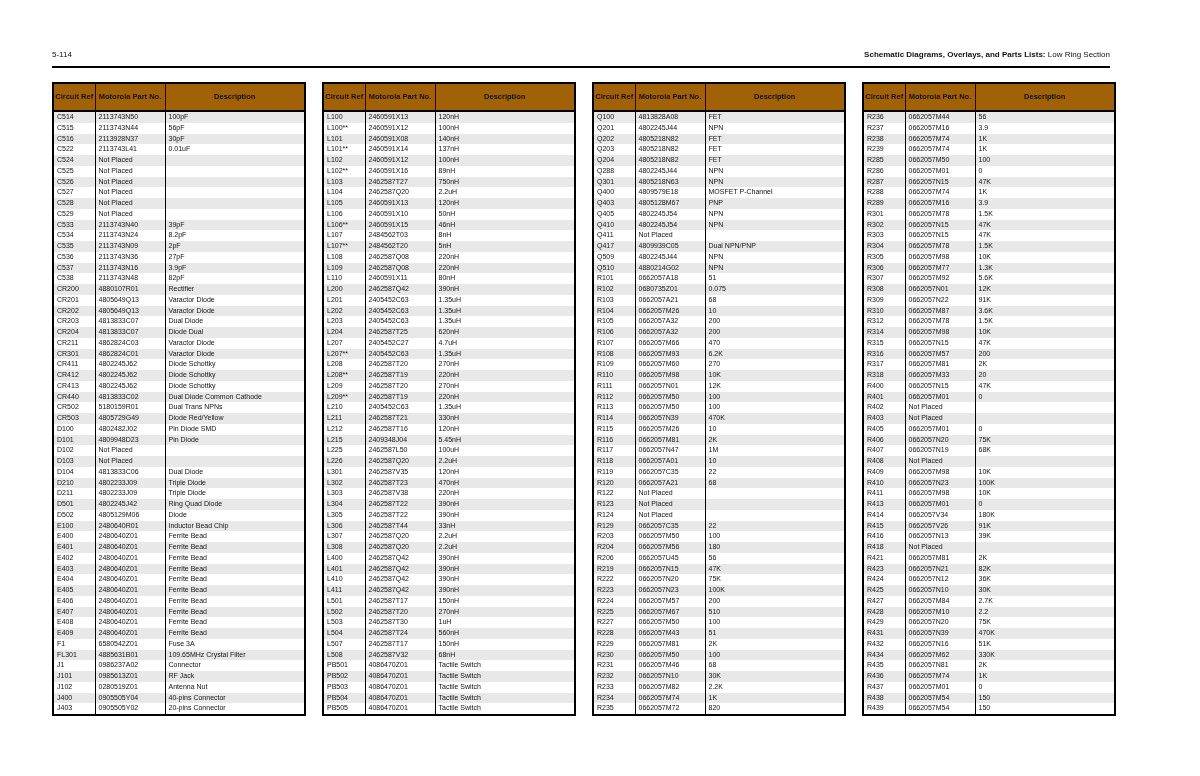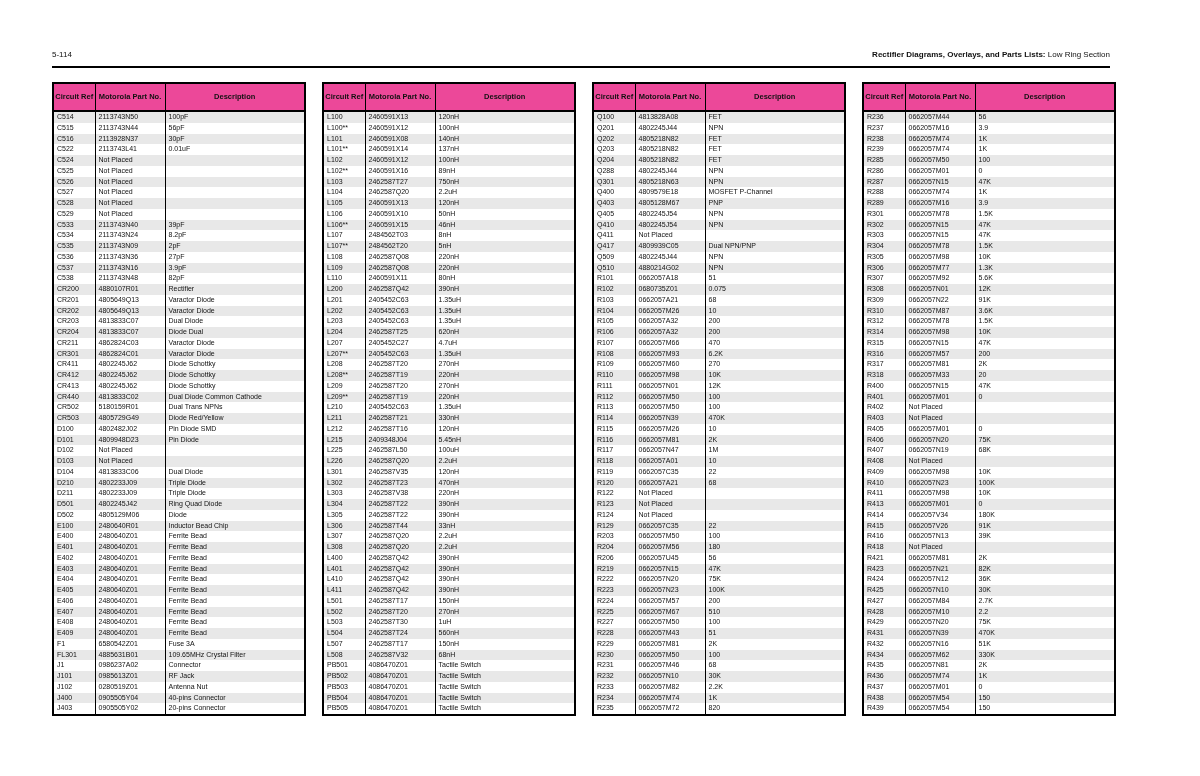--- a/index.html
+++ b/index.html
@@ -5,31 +5,31 @@
   html,body{margin:0;padding:0;background:#ffffff;}
   body{width:1200px;height:776px;position:relative;font-family:"Liberation Sans",sans-serif;color:#111;}
   .page-header{position:absolute;top:50px;left:52px;right:90px;display:flex;justify-content:space-between;align-items:flex-end;font-size:8px;}
   .page-header .title b{font-weight:bold;}
   .rule{position:absolute;top:66px;left:52px;width:1058px;height:0;border-top:2.5px solid #000;}
   .tables{position:absolute;top:82px;left:52px;display:flex;gap:16px;}
   table.parts-table{border-collapse:collapse;table-layout:fixed;width:252px;border:2px solid #000;background:#fff;}
   table.parts-table col.c1{width:42px;}
   table.parts-table col.c2{width:70px;}
   table.parts-table col.c3{width:140px;}
-  table.parts-table th{font-size:7.5px;font-weight:bold;text-align:center;vertical-align:middle;border:1px solid #000;border-bottom:2px solid #000;height:26px;padding:0 1px;line-height:1.15;background:#ec4899;}
+  table.parts-table th{font-size:7.5px;font-weight:bold;text-align:center;vertical-align:middle;border:1px solid #000;border-bottom:2px solid #000;height:26px;padding:0 1px;line-height:1.15;background:#a16207;}
   table.parts-table td{font-size:7px;height:10.75px;line-height:10.75px;padding:0 0 0 3px;border-left:1px solid #000;border-right:1px solid #000;white-space:nowrap;overflow:hidden;vertical-align:middle;}
   table.parts-table tbody tr:nth-child(odd) td{background:#e8e8e8;}
   table.parts-table tbody tr:nth-child(even) td{background:#ffffff;}
 </style>
 </head>
 <body>
 
 <div class="page-header">
   <span>5-114</span>
-  <span class="title"><b>Rectifier Diagrams, Overlays, and Parts Lists:</b><span> Low Ring Section</span></span>
+  <span class="title"><b>Schematic Diagrams, Overlays, and Parts Lists:</b><span> Low Ring Section</span></span>
 </div>
 
 <div class="rule"></div>
 
 <div class="tables" id="tables-root">
     <table class="parts-table">
       <colgroup>
         <col class="c1">
         <col class="c2">
         <col class="c3">

